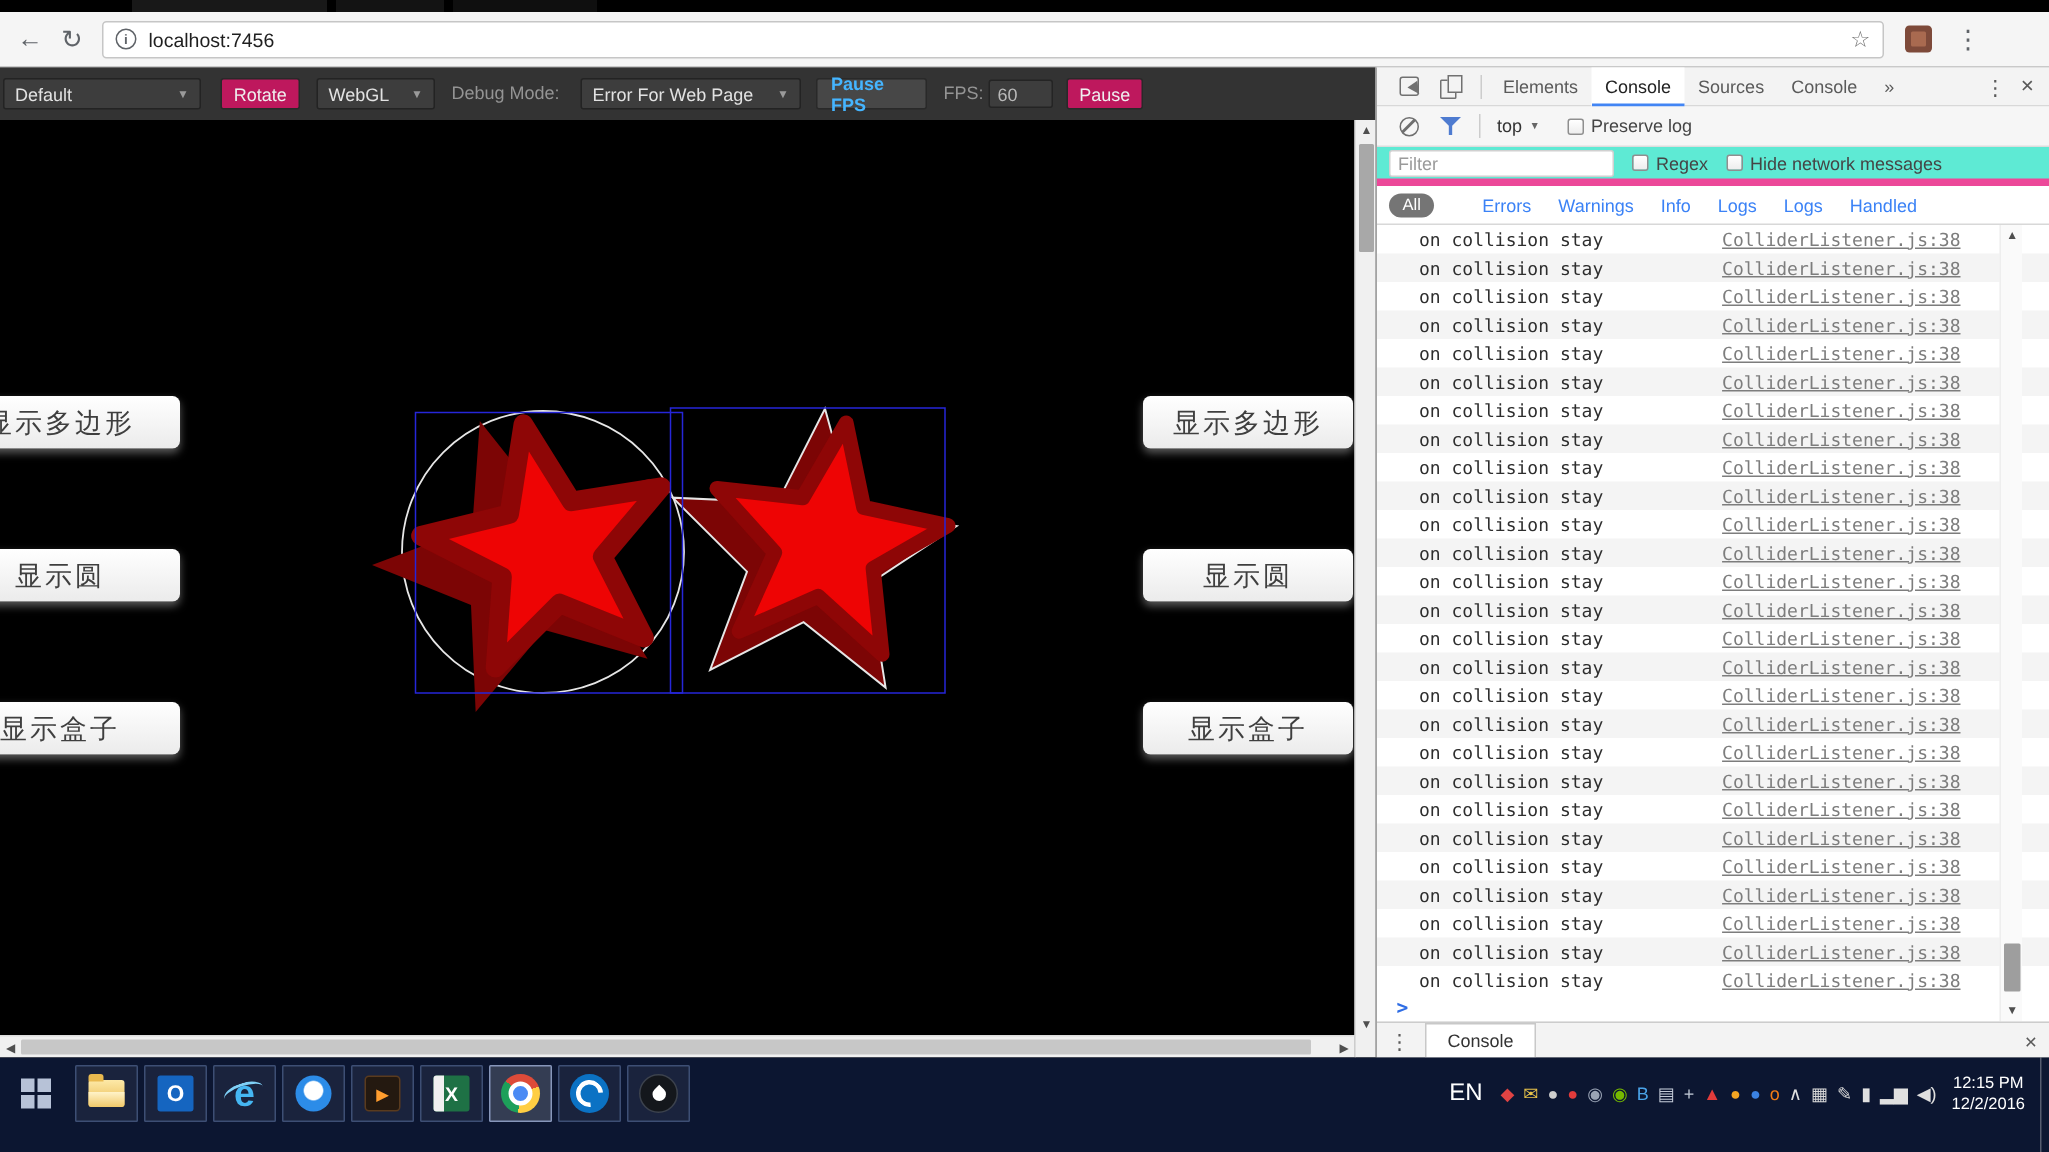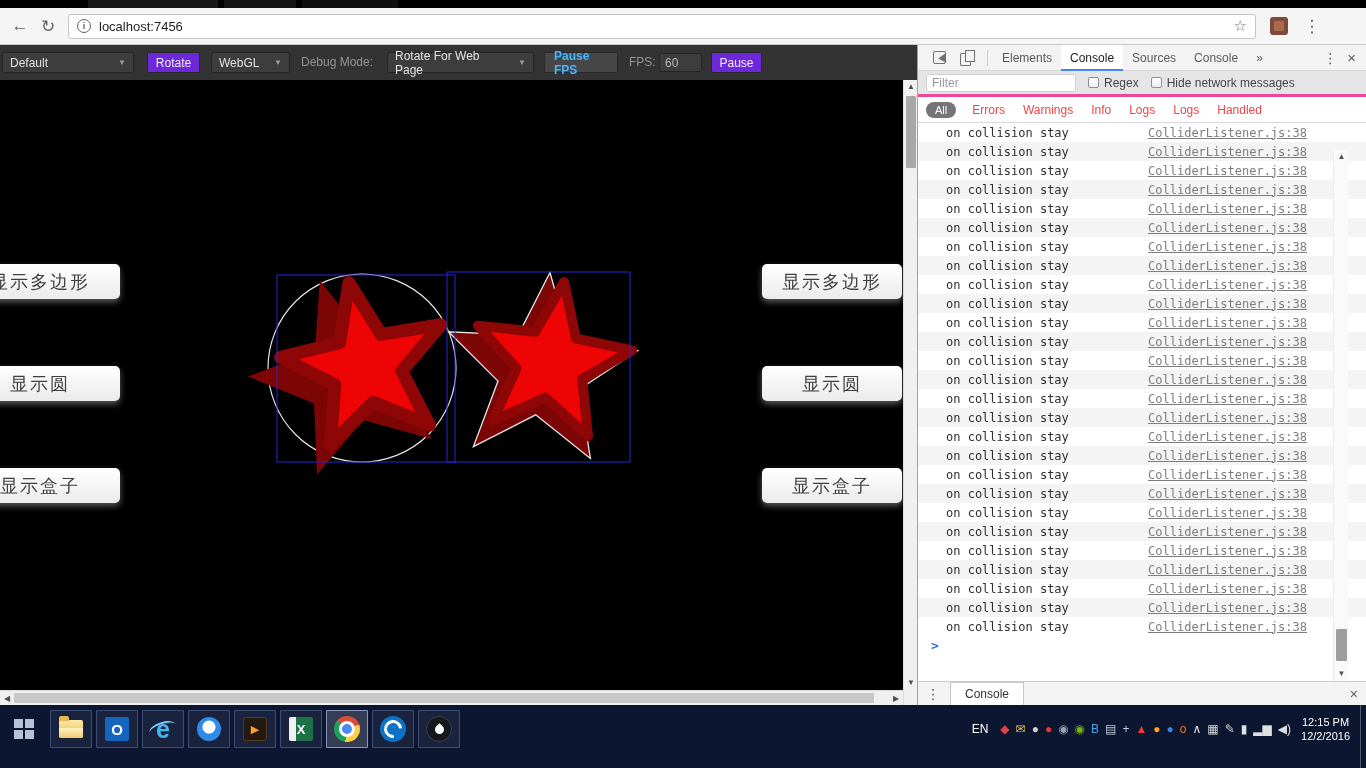--- a/index.html
+++ b/index.html
@@ -25,21 +25,21 @@
                   position:relative;cursor:pointer}
   #extension-icon::after{content:'';position:absolute;left:4px;top:4px;width:10px;height:10px;background:#a96a50;border-radius:1px}
   #browser-menu{margin-left:10px}
 
   
   #game-toolbar{position:absolute;left:0;top:45px;width:917px;height:35px;background:#333}
   .tb-select{position:absolute;top:7px;height:21px;background:#3d3d3d;border:1px solid #232323;border-radius:2px;
              color:#e2e2e2;font-size:12px;display:flex;align-items:center;justify-content:space-between;
              padding:0 7px;cursor:pointer}
   .tb-select .arr{font-size:8px;color:#9a9a9a;margin-left:8px}
-  .tb-btn{position:absolute;top:7px;height:21px;background:#6d28d9;border:1px solid #292929;border-radius:2px;
+  .tb-btn{position:absolute;top:7px;height:21px;background:#be185d;border:1px solid #292929;border-radius:2px;
           color:#efefef;font-size:12px;display:flex;align-items:center;justify-content:center;padding:0 9px;cursor:pointer}
   .tb-label{position:absolute;top:0;color:#949494;font-size:12px;line-height:35px}
   #show-fps-btn{color:#45b5ff;font-weight:bold;background:#474747}
   #fps-input{position:absolute;left:659px;top:8px;width:43px;height:19px;background:#3d3d3d;border:1px solid #242424;
              color:#b9b9b9;font-size:12px;padding:0 5px;border-radius:2px;font-family:"Liberation Sans",sans-serif}
 
   
   #game-canvas{position:absolute;left:0;top:80px;width:903px;height:552px;background:#000;overflow:hidden}
   #scene-svg{position:absolute;left:0;top:0}
   .game-btn{position:absolute;height:35px;background:linear-gradient(180deg,#ffffff,#ebebeb);border-radius:5px;
@@ -75,27 +75,27 @@
   #dt-console-toolbar{height:27px;background:#f6f6f6;border-bottom:1px solid #ddd;padding-left:8px}
   .icon-clear{position:relative;width:13px;height:13px;border:1.5px solid #6f6f6f;border-radius:50%}
   .icon-clear::after{content:'';position:absolute;left:-1px;top:4.5px;width:12px;height:1.5px;background:#6f6f6f;transform:rotate(-45deg)}
   .icon-funnel{width:14px;height:12px;background:#4e7bd0;
                clip-path:polygon(0 0,100% 0,58% 48%,58% 100%,42% 100%,42% 48%)}
   .dt-dd{display:flex;align-items:center;color:#333;cursor:pointer;margin:0 6px}
   .dt-dd .arr{font-size:7px;color:#666;margin-left:5px}
   .cb{width:11px;height:11px;border:1px solid #8f8f8f;border-radius:2px;background:linear-gradient(#fff,#ededed);
       margin:0 5px 0 12px;cursor:pointer;flex:0 0 auto}
   .cb-label{color:#454545}
-  #dt-filter-row{height:26px;background:#e5e5e5;border-bottom:3px solid #ec4899;padding-left:8px}
+  #dt-filter-row{height:26px;background:#5eead4;border-bottom:5px solid #ec4899;padding-left:8px}
   #filter-input{width:150px;height:18px;border:1px solid #d0d0d0;border-radius:2px;font-size:12px;padding:0 5px;
                 color:#333;font-family:"Liberation Sans",sans-serif}
   #filter-input::placeholder{color:#9a9a9a}
   #dt-levels-row{height:26px;background:#fff;border-bottom:1px solid #d8d8d8;padding-left:8px}
-  #level-all{background:#757575;color:#fff;border-radius:9px;padding:2px 9px;font-size:11px;margin-right:16px;cursor:pointer}
-  .dt-level{font-size:12px;color:#ef4444;margin-right:18px;cursor:pointer}
+  #level-all{background:#757575;color:#fff;border-radius:9px;padding:2px 9px;font-size:11px;margin-right:32px;cursor:pointer}
+  .dt-level{font-size:12px;color:#3b82f6;margin-right:18px;cursor:pointer}
   #console-log{position:relative;height:531px;overflow:hidden;background:#fff}
   .console-row{display:flex;align-items:center;height:19px;padding:0 59px 0 28px;
                font-family:"DejaVu Sans Mono",monospace;font-size:12px;color:#2e2e2e}
   .console-row.alt{background:#f4f4f4}
   .console-row .src{margin-left:auto;color:#7d7d7d;text-decoration:underline;cursor:pointer;white-space:nowrap}
   #dt-prompt{height:18px;display:flex;align-items:center;padding-left:13px;
              font-family:"DejaVu Sans Mono",monospace;font-size:13px;font-weight:bold;color:#2e6de5}
   #dt-log-scrollbar{position:absolute;right:18px;top:105px;width:15px;height:531px;background:#fafafa;border-left:1px solid #eee}
   #dt-log-scrollbar .thumb{position:absolute;left:2px;bottom:20px;width:11px;height:32px;background:#9e9e9e;border-radius:1px}
   #dt-log-scrollbar .sb-arrow{width:15px}
@@ -130,21 +130,21 @@
   .ic-chrome{width:26px;height:26px;border-radius:50%;
              background:conic-gradient(from -50deg,#dd4b39 0 33%,#ffce43 33% 66%,#1da05a 66% 100%)}
   .ic-chrome::after{content:'';position:absolute;left:50%;top:50%;transform:translate(-50%,-50%);
                     width:10px;height:10px;border-radius:50%;background:#4a8af4;border:3px solid #fff}
   .ic-skype{width:26px;height:26px;border-radius:50%;background:#0b72c4}
   .ic-skype::after{content:'';width:12px;height:12px;border:3px solid #fff;border-right-color:transparent;
                    border-radius:50%;transform:rotate(40deg)}
   .ic-water-drop{width:26px;height:26px;border-radius:50%;background:#14171c;border:1px solid #3c424d}
   .ic-water-drop::after{content:'';width:9px;height:9px;background:#fff;border-radius:0 50% 50% 50%;transform:rotate(45deg)}
   #tb-spacer{flex:1}
-  #tb-lang{height:38px;display:flex;align-items:center;font-size:12px;margin:0 12px;cursor:pointer}
+  #tb-lang{height:38px;display:flex;align-items:center;font-size:16px;margin:0 12px;cursor:pointer}
   #tb-tray{height:38px;display:flex;align-items:center;gap:6px;margin-right:10px}
   .tray-ic{font-size:12px;line-height:1;cursor:pointer}
   #tb-clock{height:38px;display:flex;flex-direction:column;justify-content:center;text-align:center;
             font-size:11px;line-height:14px;margin-right:16px;cursor:pointer}
   #tb-edge{position:absolute;right:0;top:0;width:6px;height:63px;border-left:1px solid rgba(255,255,255,.3);cursor:pointer}
 </style>
 </head>
 <body>
 
 <div id="top-strip">
@@ -170,21 +170,21 @@
     <span>Default</span>
     <span class="arr">▼</span>
   </div>
   <div class="tb-btn" style="left:147px;width:53px">Rotate</div>
   <div class="tb-select" style="left:211px;width:79px">
     <span>WebGL</span>
     <span class="arr">▼</span>
   </div>
   <span class="tb-label" style="left:301px">Debug Mode:</span>
   <div class="tb-select" style="left:387px;width:147px">
-    <span>Rotate For Web Page</span>
+    <span>Error For Web Page</span>
     <span class="arr">▼</span>
   </div>
   <div class="tb-btn" id="show-fps-btn" style="left:544px;width:74px">Pause FPS</div>
   <span class="tb-label" style="left:629px">FPS:</span>
   <input id="fps-input" value="60" style="">
   <div class="tb-btn" style="left:711px;width:51px">Pause</div>
 </div>
 
 <div id="game-canvas">
   <svg id="scene-svg" width="903" height="610">
@@ -225,20 +225,31 @@
         <div class="dt-tab">Elements</div>
         <div class="dt-tab active">Console</div>
         <div class="dt-tab">Sources</div>
         <div class="dt-tab">Console</div>
         <div class="dt-tab">»</div>
       </div>
     <span class="dt-glyph" style="margin-left:auto;margin-right:10px">⋮</span>
     <span class="dt-glyph" style="margin-right:10px;font-size:15px">×</span>
   </div>
 
+  <div class="dt-row" id="dt-console-toolbar">
+    <span class="dt-ic icon-clear"></span>
+    <span class="dt-ic icon-funnel"></span>
+    <span class="dt-sep"></span>
+    <span class="dt-dd">
+      <span>top</span>
+      <span class="arr">▼</span>
+    </span>
+    <span class="cb"></span>
+    <span class="cb-label">Preserve log</span>
+  </div>
 
   <div class="dt-row" id="dt-filter-row">
     <input id="filter-input" placeholder="Filter" style="">
     <span class="cb"></span>
     <span class="cb-label">Regex</span>
     <span class="cb"></span>
     <span class="cb-label">Hide network messages</span>
   </div>
 
   <div class="dt-row" id="dt-levels-row">

